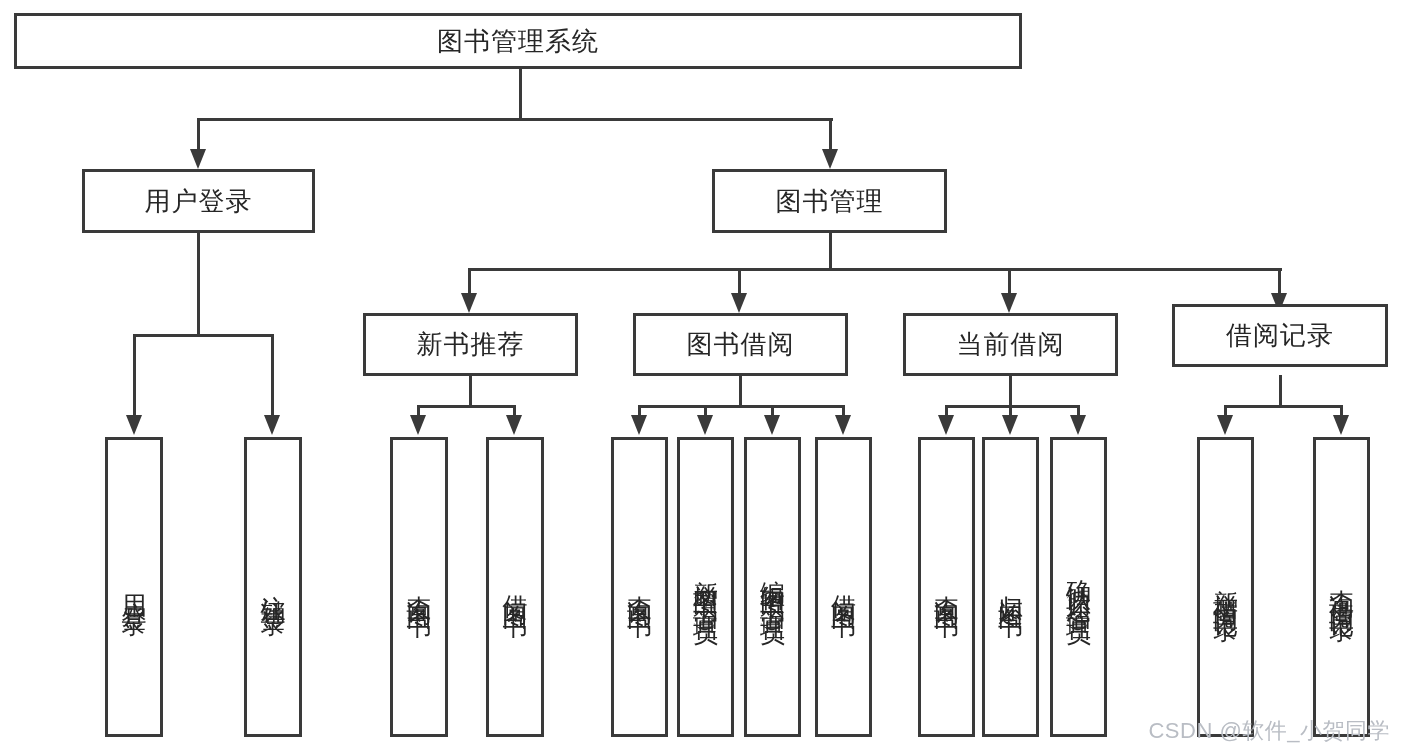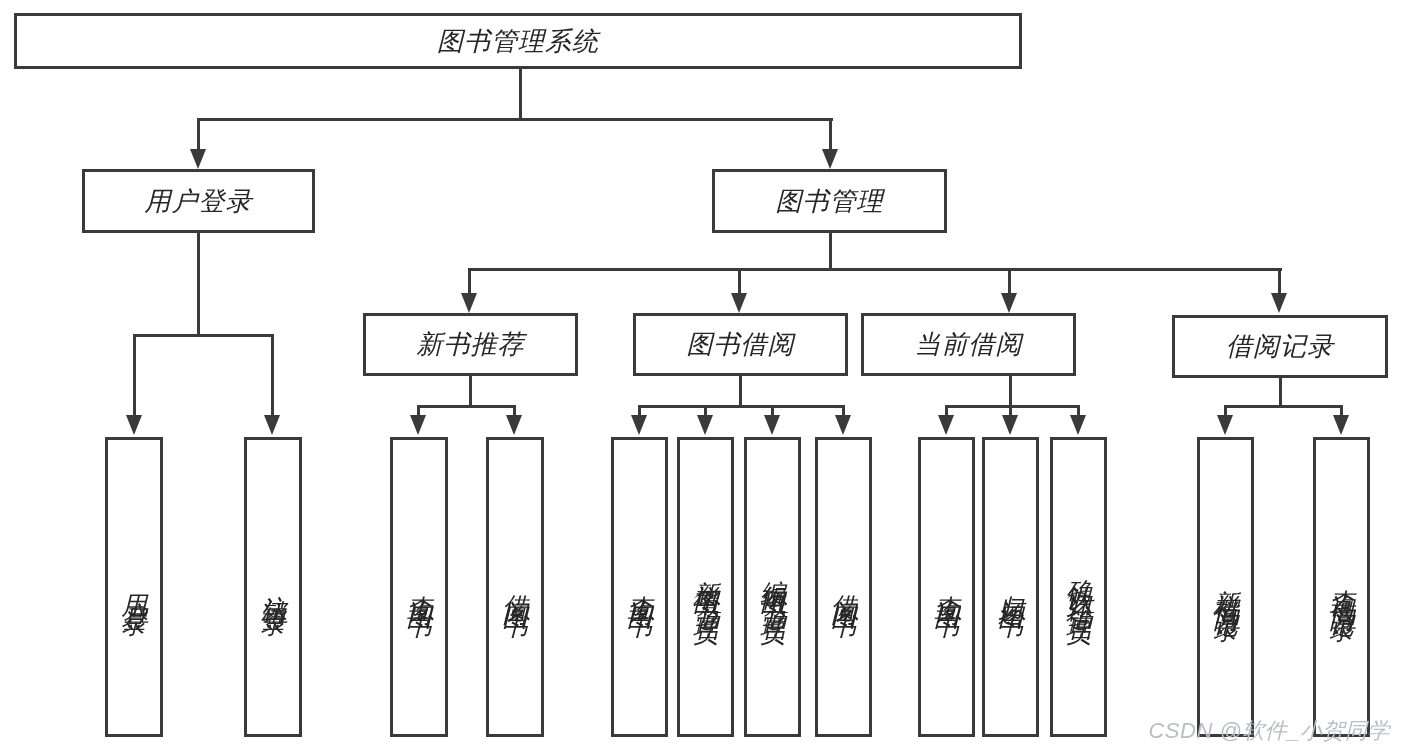--- a/index.html
+++ b/index.html
@@ -5,21 +5,21 @@
   :root{
     --line:#3a3a3a;
     --text:#262626;
     --watermark:#b9bdc4;
     --background:#ffffff;
   }
   html,body{margin:0;padding:0;}
   body{background:#fff;font-family:"Liberation Sans",sans-serif;}
   .stage{
     position:relative;width:1405px;height:747px;
-    background:var(--background);overflow:hidden;font-style:italic;
+    background:var(--background);overflow:hidden;
   }
   .box{
     position:absolute;box-sizing:border-box;
     border:3px solid var(--line);background:#fff;
     display:flex;align-items:center;justify-content:center;
     font-size:26px;color:var(--text);letter-spacing:1px;
     white-space:nowrap;
   }
   .leaf{font-size:25px;}
   .leaf > span{
@@ -78,24 +78,24 @@
   <div class="ar" style="left:731px;top:293px;"></div>
   <div class="ar" style="left:1001px;top:293px;"></div>
   <div class="ar" style="left:1271px;top:293px;"></div>
 
   <div class="box" style="left:363px;top:313px;width:215px;height:63px;align-items:center;">
     <span>新书推荐</span>
   </div>
   <div class="box" style="left:633px;top:313px;width:215px;height:63px;">
     <span>图书借阅</span>
   </div>
-  <div class="box" style="left:861px;top:313px;width:215px;height:63px;">
+  <div class="box" style="left:903px;top:313px;width:215px;height:63px;">
     <span>当前借阅</span>
   </div>
-  <div class="box" style="left:1172px;top:315px;width:216px;height:63px;">
+  <div class="box" style="left:1172px;top:304px;width:216px;height:63px;">
     <span>借阅记录</span>
   </div>
 
   <div class="vl" style="left:469px;top:375px;height:33px;"></div>
   <div class="hl" style="left:417px;top:405px;width:99px;"></div>
   <div class="vl" style="left:417px;top:405px;height:13px;"></div>
   <div class="vl" style="left:513px;top:405px;height:13px;"></div>
   <div class="ar" style="left:410px;top:415px;"></div>
   <div class="ar" style="left:506px;top:415px;"></div>
 

